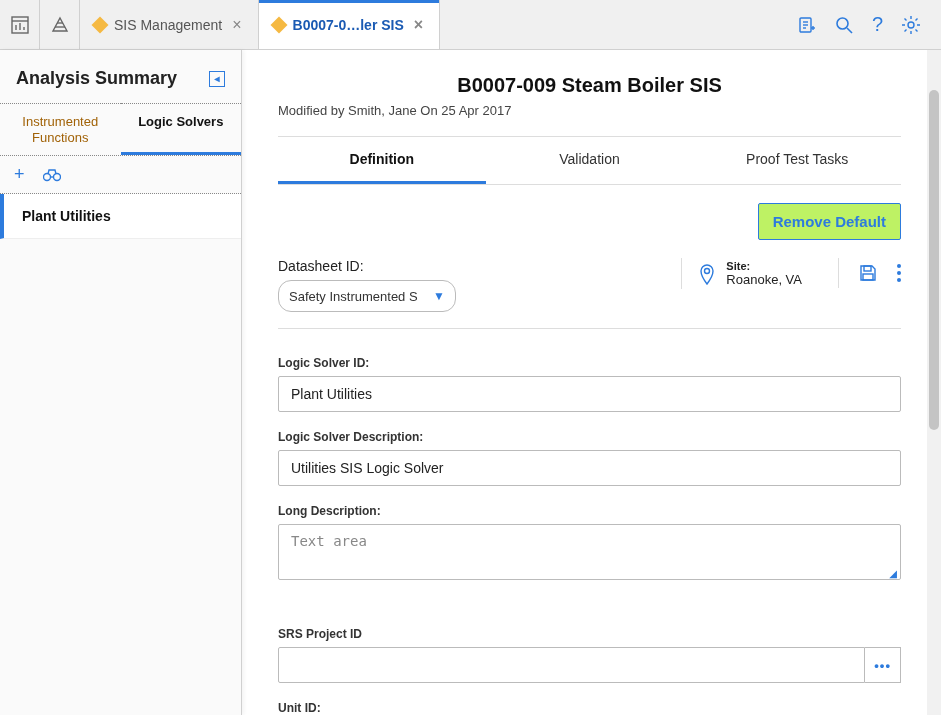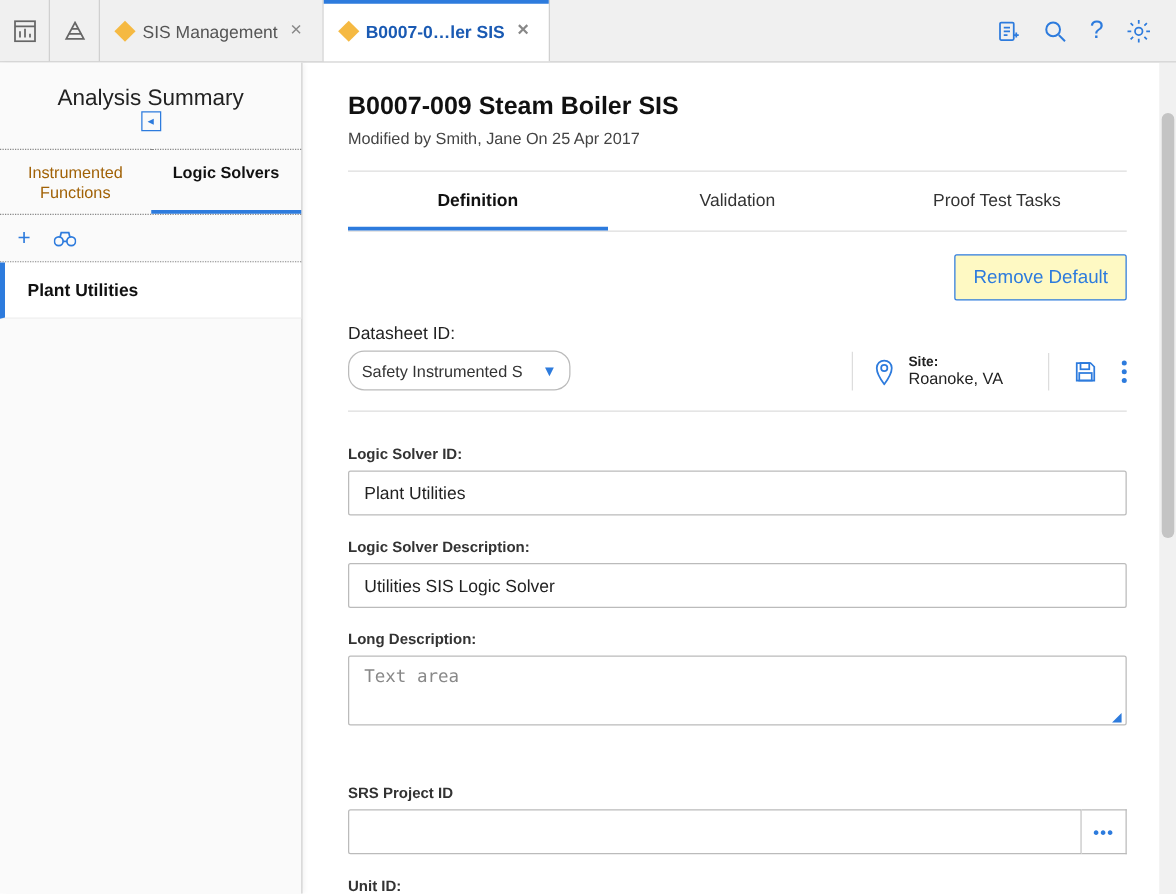--- a/index.html
+++ b/index.html
@@ -13,44 +13,44 @@
 .topbar .tab.active::before { content: ""; position: absolute; top: 0; left: 0; right: 0; height: 3px; background: #2d7bdd; }
 .topbar .tab .diamond { width: 12px; height: 12px; transform: rotate(45deg); background: #f5b942; }
 .topbar .tab .close { color: #888; font-size: 16px; cursor: pointer; padding: 0 2px; }
 .topbar .spacer { flex: 1; }
 .topbar .righticons { display: flex; align-items: center; gap: 18px; padding: 0 20px; color: #2d7bdd; }
 .topbar .righticons svg, .topbar .righticons .icon { width: 20px; height: 20px; }
 
 
 .main { display: flex; height: calc(100% - 50px); }
 .sidebar { width: 242px; border-right: 1px solid #d0d0d0; display: flex; flex-direction: column; background: #fafafa; box-shadow: 2px 0 4px rgba(0,0,0,0.05); }
-.sidebar-header { display: flex; align-items: center; justify-content: space-between; padding: 18px 16px 14px 16px; font-size: 18px; font-weight: 400; color: #222; flex-direction: column; }
+.sidebar-header { display: flex; align-items: center; justify-content: space-between; padding: 18px 16px 14px 16px; font-size: 18px; font-weight: 700; color: #222; }
 .sidebar-header .collapse { color: #2d7bdd; border: 1px solid #2d7bdd; width: 16px; height: 16px; display: flex; align-items: center; justify-content: center; font-size: 10px; cursor: pointer; }
 .sidebar-tabs { display: flex; border-bottom: 1px dotted #888; }
 .sidebar-tabs .stab { flex: 1; text-align: center; padding: 10px 4px 10px; font-size: 13px; color: #a16207; cursor: pointer; border-top: 1px dotted #888; }
 .sidebar-tabs .stab.active { font-weight: 700; border-bottom: 3px solid #2d7bdd; color: #111; text-align: center; }
 .sidebar-tools { display: flex; align-items: center; gap: 18px; padding: 8px 14px; border-bottom: 1px dotted #888; color: #2d7bdd; }
 .sidebar-tools .plus { font-size: 18px; font-weight: 300; cursor: pointer; }
 .sidebar-list { flex: 1; }
 .sidebar-list .item { padding: 14px 18px; font-size: 14px; font-weight: 700; color: #111; border-left: 4px solid #2d7bdd; background: #fff; border-bottom: 1px solid #eee; cursor: pointer; }
 
 
 .content { flex: 1; position: relative; overflow-y: auto; padding: 0; }
 .content-inner { padding: 24px 40px 24px 36px; }
-.title { font-size: 20px; font-weight: 600; color: #111; margin-bottom: 6px; }
+.title { font-size: 20px; font-weight: 600; color: #111; margin-bottom: 6px; text-align: center; }
 .subtitle { font-size: 13px; color: #444; margin-bottom: 18px; }
 .sub-rule { border: none; border-top: 1px solid #ddd; margin-bottom: 0; }
 .content-tabs { display: flex; border-bottom: 1px solid #ddd; margin-bottom: 18px; }
 .content-tabs .ctab { flex: 1; text-align: center; padding: 14px 0; font-size: 14px; color: #333; cursor: pointer; }
 .content-tabs .ctab.active { font-weight: 700; border-bottom: 3px solid #2d7bdd; color: #111; }
 
 .action-row { display: flex; justify-content: flex-end; margin-bottom: 18px; }
-.btn-outline { border: 1px solid #2d7bdd; color: #2d7bdd; background: #fef9c3; padding: 9px 14px; font-size: 15px; font-weight: 400; border-radius: 2px; cursor: pointer; }
-
-.ds-row { display: flex; align-items: flex-end; gap: 20px; border-bottom: 1px solid #ddd; padding-bottom: 16px; margin-bottom: 27px; }
+.btn-outline { border: 1px solid #2d7bdd; color: #2d7bdd; background: #bef264; padding: 9px 14px; font-size: 15px; font-weight: 700; border-radius: 2px; cursor: pointer; }
+
+.ds-row { display: flex; align-items: flex-start; gap: 20px; border-bottom: 1px solid #ddd; padding-bottom: 16px; margin-bottom: 27px; }
 .ds-label { font-size: 14px; color: #222; margin-bottom: 6px; display: block; }
 .select { display: flex; align-items: center; justify-content: space-between; border: 1px solid #bbb; border-radius: 13px; width: 178px; height: 32px; padding: 0 10px; background: #fff; cursor: pointer; }
 .select .chev { color: #2d7bdd; font-size: 12px; }
 .site-block { display: flex; align-items: center; gap: 10px; border-left: 1px solid #ddd; padding: 2px 16px; margin-left: auto; }
 .site-block .pin { color: #2d7bdd; }
 .site-text .lbl { font-size: 11px; font-weight: 700; color: #222; }
 .site-text .val { font-size: 13px; color: #222; }
 .ds-icons { display: flex; align-items: center; gap: 20px; border-left: 1px solid #ddd; padding: 6px 0 6px 20px; color: #2d7bdd; }
 .ds-icons .kebab { font-size: 20px; line-height: 0.3; letter-spacing: -2px; cursor: pointer; display: flex; flex-direction: column; gap: 3px; }
 .ds-icons .kebab span { width: 4px; height: 4px; background: #2d7bdd; border-radius: 50%; display: block; }

